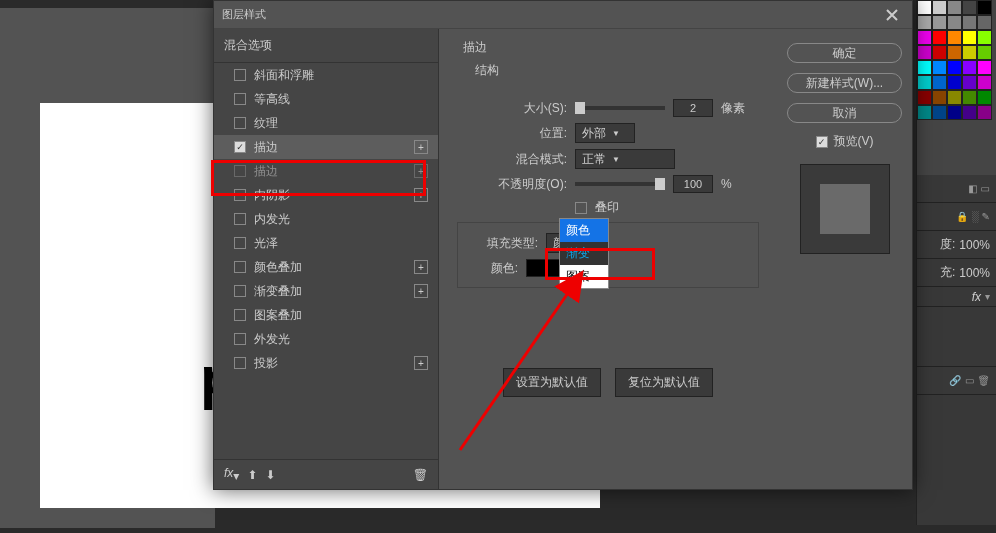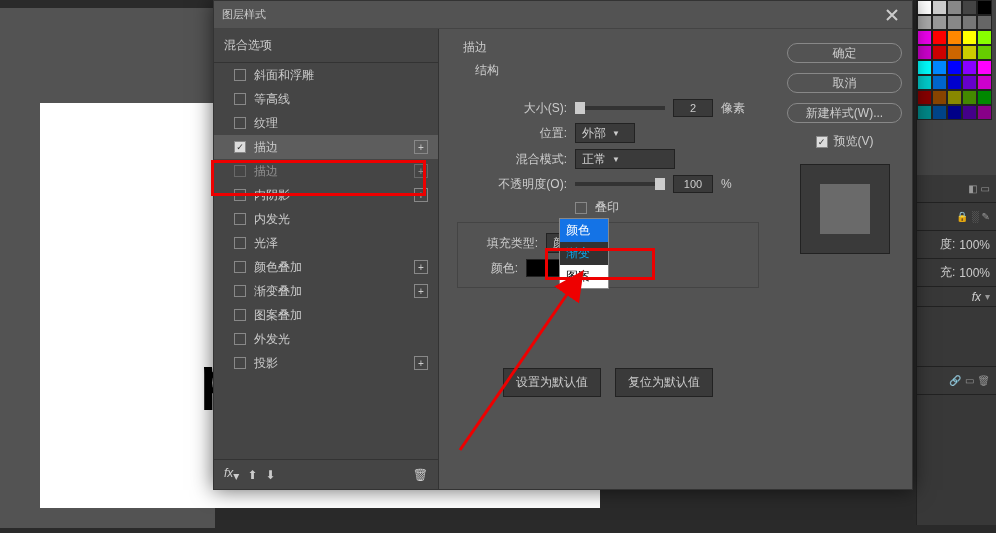--- a/index.html
+++ b/index.html
@@ -277,22 +277,22 @@
       </div>
 
       <div class="btn-row">
         <span class="flat-btn">设置为默认值</span>
         <span class="flat-btn">复位为默认值</span>
       </div>
     </div>
 
     <div class="right-panel">
       <div class="pill-btn">确定</div>
+      <div class="pill-btn">新建样式(W)...</div>
       <div class="pill-btn">取消</div>
-      <div class="pill-btn">新建样式(W)...</div>
       <div class="preview-check">
         <span class="cb checked">✓</span>
         <span>预览(V)</span>
       </div>
       <div class="preview-box">
           <div class="preview-inner"></div>
         </div>
     </div>
   </div>
 </div>

